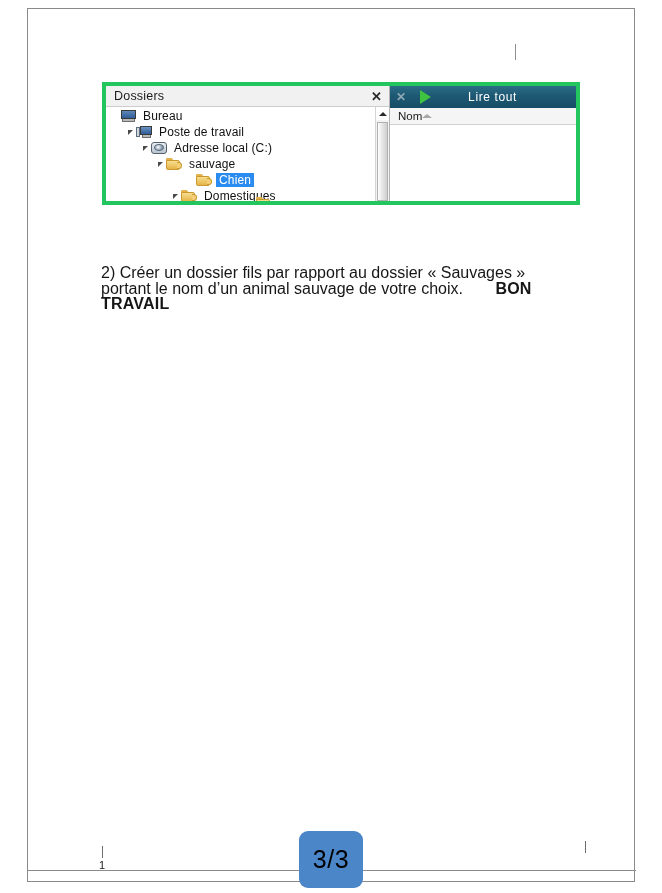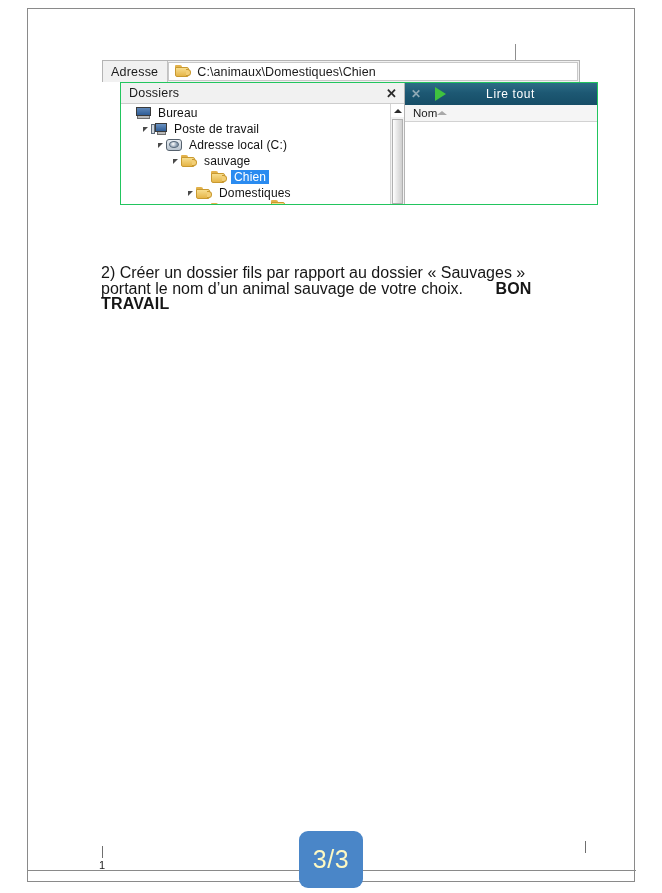--- a/index.html
+++ b/index.html
@@ -91,24 +91,24 @@
     position: absolute; right: 0px; top: 4px;
     width: 5px; height: 7px;
     background: #f3cf76;
     border: 1px solid #c9992f;
     border-left: none;
     border-radius: 0 4px 4px 0;
   }
 
   
   #explorer-body {
-    position: absolute; left: 18px; top: 22px;
+    position: absolute; left: 0; top: 22px;
     width: 478px; height: 123px;
     display: flex;
-    border: 1px solid #22c55e;
+    border: 4px solid #22c55e;
   }
   #pane-folders {
     width: 284px;
     display: flex; flex-direction: column;
     background: #ffffff;
     border-right: 1px solid #b4b4b4;
   }
   #pane-files {
     flex: 1;
     display: flex; flex-direction: column;
@@ -385,44 +385,33 @@
     background: #6f6f6f;
   }
   #page-badge {
     position: absolute;
     left: 50%; transform: translateX(-50%);
     bottom: -7px;
     width: 64px; height: 57px;
     background: #4a86c8;
     border-radius: 9px;
     display: flex; align-items: center; justify-content: center;
-    color: #fef9c3; font-size: 25px;
+    color: #000000; font-size: 25px;
     letter-spacing: .5px;
   }
 </style>
 </head>
 <body>
 
 <div id="page-sheet">
 
   <div id="ruler-tick-top"></div>
 
   <div id="explorer-window">
 
-    <div id="address-bar">
-      <div id="address-label">Adresse</div>
-      <div id="address-field">
-        <span class="folder-ico">
-          <span class="tab"></span>
-            <span class="body"></span>
-            <span class="flap"></span>
-        </span>
-        <span id="address-path">C:\animaux\Domestiques\Chien</span>
-      </div>
-    </div>
 
     <div id="explorer-body">
 
       <div id="pane-folders">
         <div id="folders-header">
           <span id="folders-title">Dossiers</span>
           <span id="folders-close">✕</span>
         </div>
 
         <div id="tree-area">

